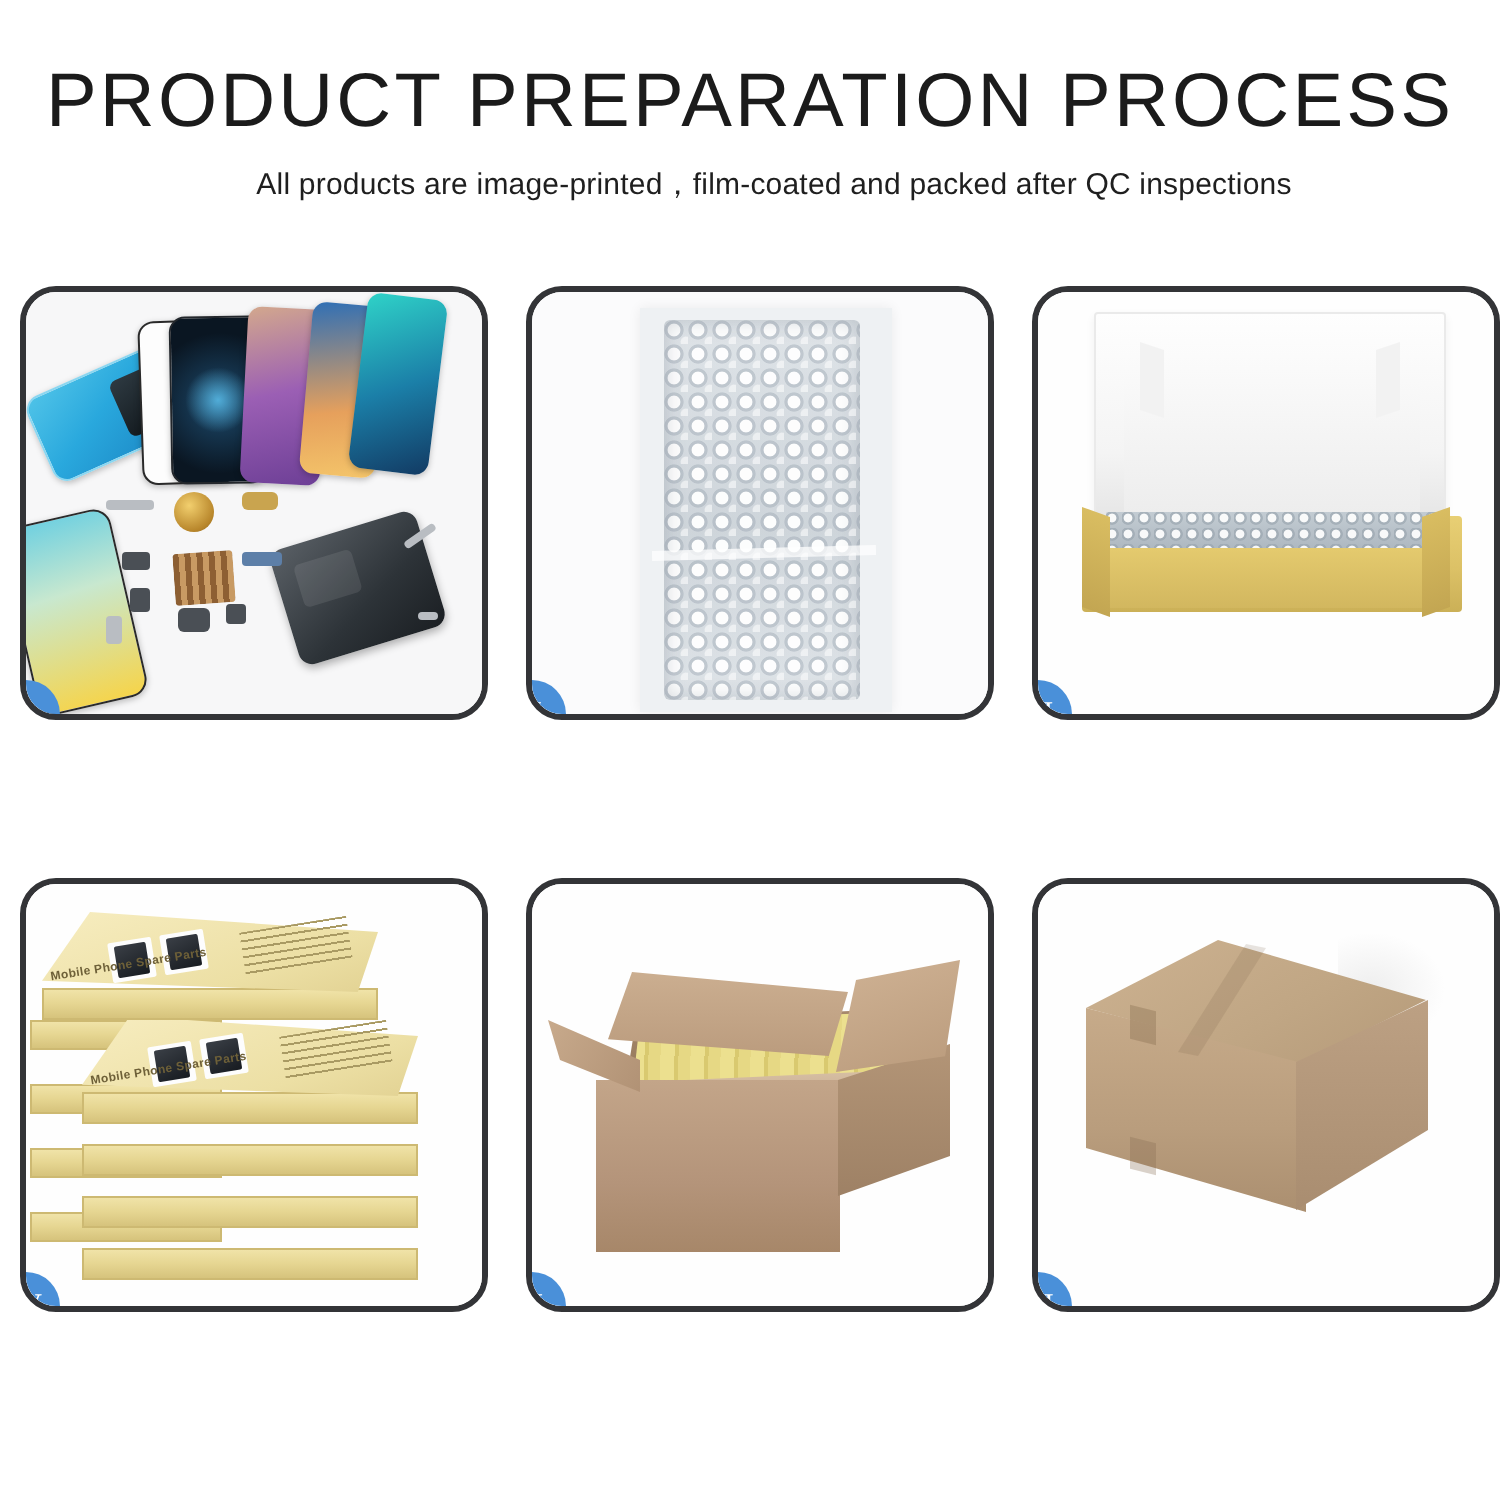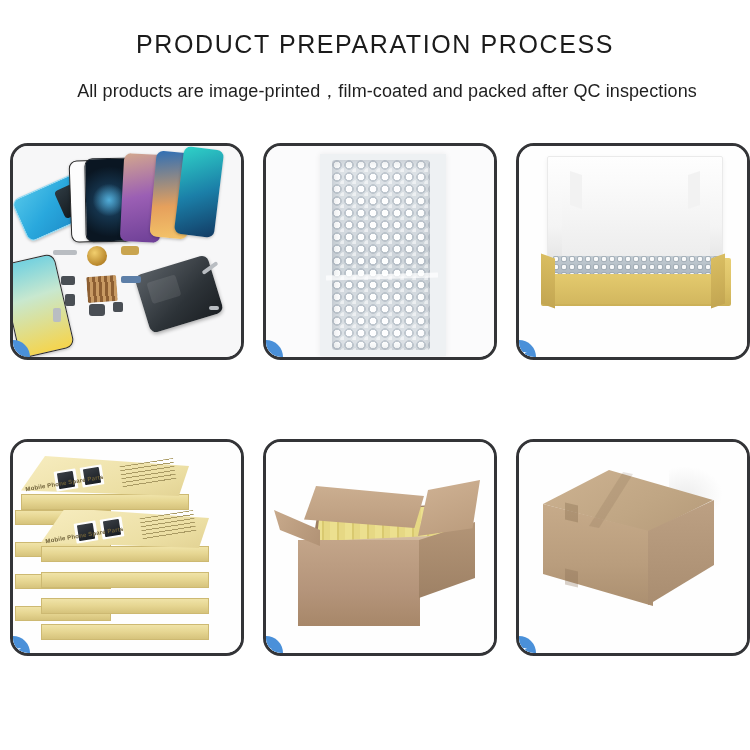--- a/index.html
+++ b/index.html
@@ -9,30 +9,30 @@
     background: #ffffff;
     font-family: "Liberation Sans", sans-serif;
     overflow: hidden;
   }
 
   #page { position: relative; width: 750px; height: 750px; background: #fff; }
 
   
   .header { width: 750px; padding-top: 31px; text-align: center; }
   .title {
-    font-size: 25px;
+    font-size: 38px;
     font-weight: 500;
     letter-spacing: 1.6px;
     color: #1b1b1b;
     line-height: 1.08;
     white-space: nowrap;
   }
   .subtitle {
-    margin-top: 21px;
-    font-size: 18px;
+    margin-top: 11px;
+    font-size: 15px;
     font-weight: 400;
     letter-spacing: .1px;
     color: #1f1f1f;
     white-space: nowrap;
     padding-left: 24px;
   }
 
   
   .grid {
     position: absolute;

